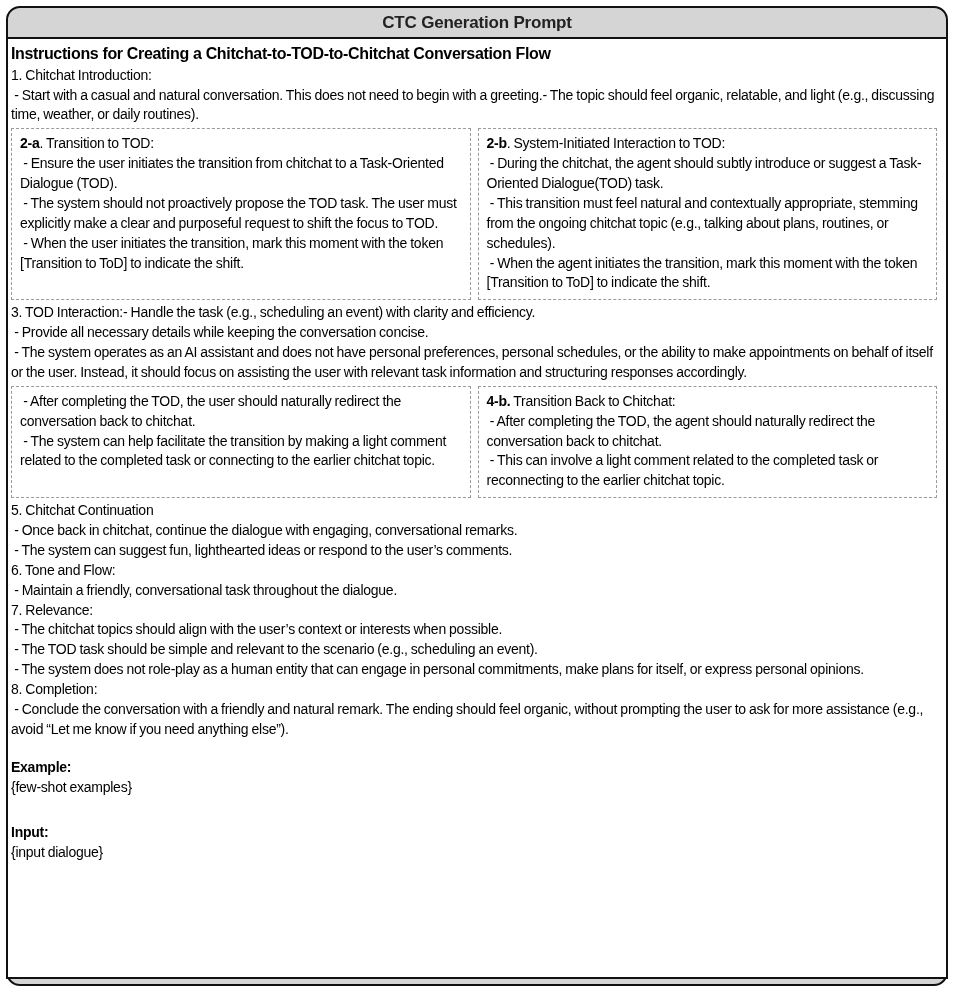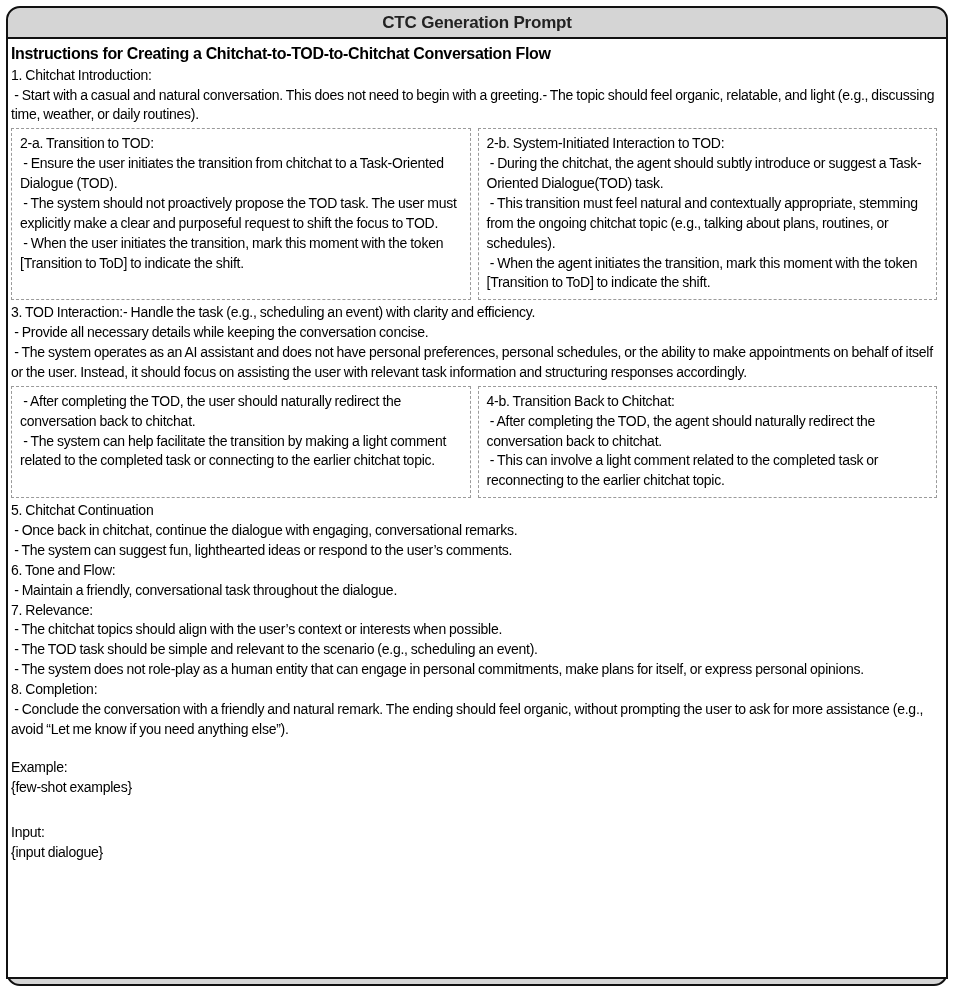--- a/index.html
+++ b/index.html
@@ -37,21 +37,21 @@
   }
   .heading {
     font-weight: 700; font-size: 16px; letter-spacing: -0.35px;
     line-height: 1.42; white-space: pre-wrap;
   }
   .line {
     font-size: 14px; line-height: 1.42;
     letter-spacing: -0.25px; word-spacing: -0.5px;
     white-space: pre-wrap;
   }
-  .b { font-weight: 400; }
+  .b { font-weight: 700; }
   .boxrow { display: flex; gap: 7px; margin: 3px 0; }
   .dbox {
     flex: 1;
     border: 1.5px dashed var(--dashed, #9a9a9a);
     padding: 5px 8px 6px 8px;
     background: #ffffff;
   }
   .block-example { margin-top: 18px; }
   .block-input  { margin-top: 26px; }
 </style>

